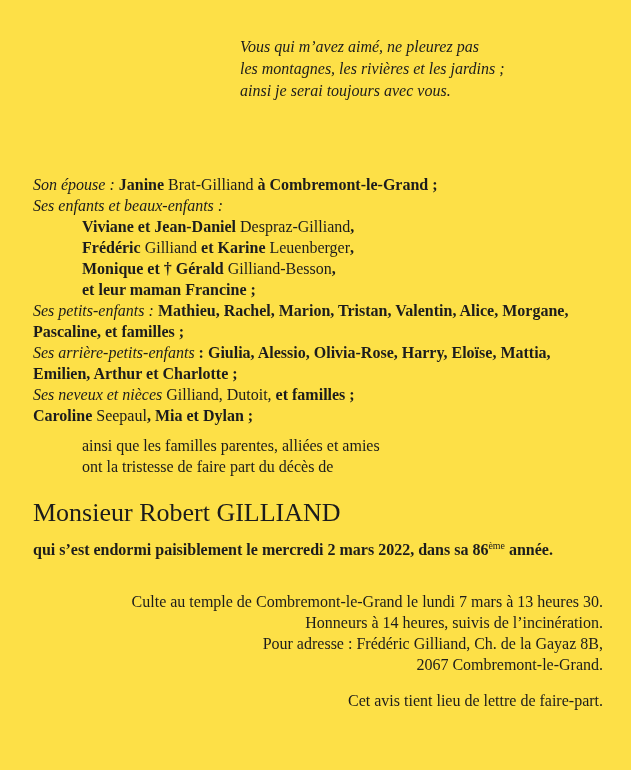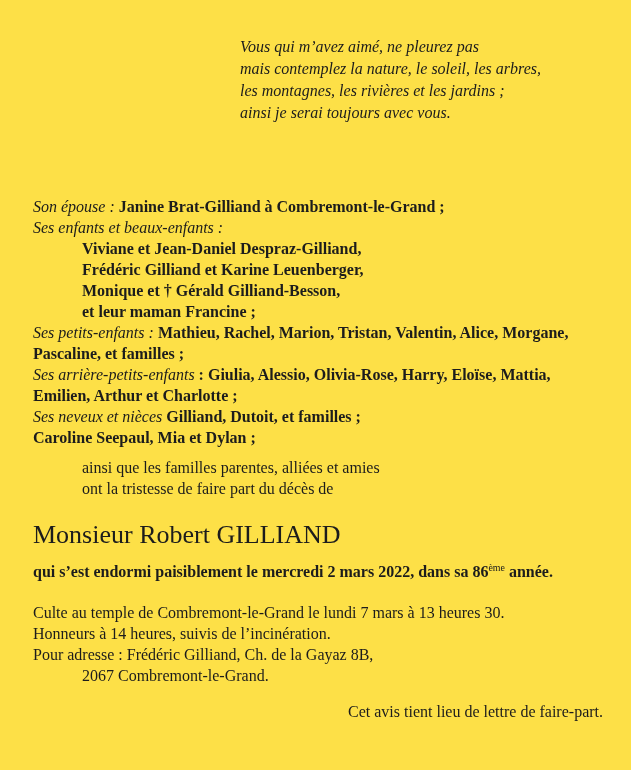--- a/index.html
+++ b/index.html
@@ -29,35 +29,34 @@
   .family { margin-top: 72px; }
   .indent { padding-left: 49px; }
   .closing { margin-top: 9px; }
   .title {
     margin: 22px 0 0 0;
     font-size: 26px;
     line-height: 27px;
     font-weight: normal;
   }
   .death-line { margin-top: 13px; }
-  .ceremony { margin-top: 20px; }
+  .ceremony { margin-top: 31px; text-align: right; }
   .footer { margin-top: 15px; text-align: right; }
   .seg-regular { font-style: normal; font-weight: bold; }
   .seg-italic { font-style: italic; }
-  .seg-bold { font-weight: bold; font-style: normal; }
+  .seg-bold { font-weight: normal; font-style: normal; }
   .seg-superscript { vertical-align: super; font-size: 0.62em; line-height: 0; }
 </style>
 </head>
 <body>
 
 <div class="page">
 
   <div class="poem">
     <div class="line">Vous qui m’avez aimé, ne pleurez pas</div>
-    <div class="line">mais contemplez la nature, le soleil, les arbres,</div>
     <div class="line">les montagnes, les rivières et les jardins ;</div>
     <div class="line">ainsi je serai toujours avec vous.</div>
   </div>
 
   <div class="family">
     <div class="line"><span class="seg-italic">Son épouse : </span><span class="seg-regular">Janine </span><span class="seg-bold">Brat-Gilliand</span><span class="seg-regular"> à Combremont-le-Grand ;</span></div>
     <div class="line"><span class="seg-italic">Ses enfants et beaux-enfants :</span></div>
     <div class="line indent"><span class="seg-regular">Viviane et Jean-Daniel </span><span class="seg-bold">Despraz-Gilliand</span><span class="seg-regular">,</span></div>
     <div class="line indent"><span class="seg-regular">Frédéric </span><span class="seg-bold">Gilliand</span><span class="seg-regular"> et Karine </span><span class="seg-bold">Leuenberger</span><span class="seg-regular">,</span></div>
     <div class="line indent"><span class="seg-regular">Monique et † Gérald </span><span class="seg-bold">Gilliand-Besson</span><span class="seg-regular">,</span></div>

